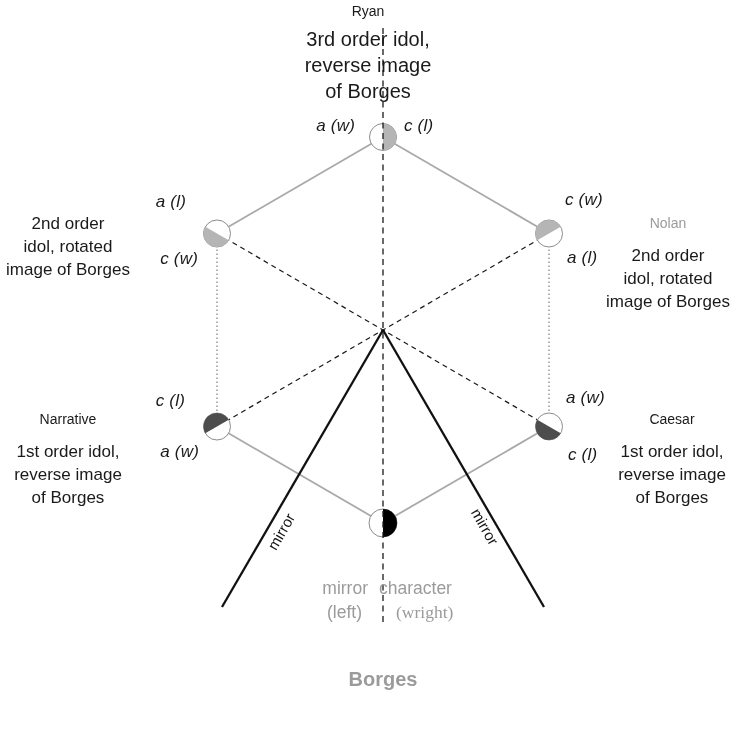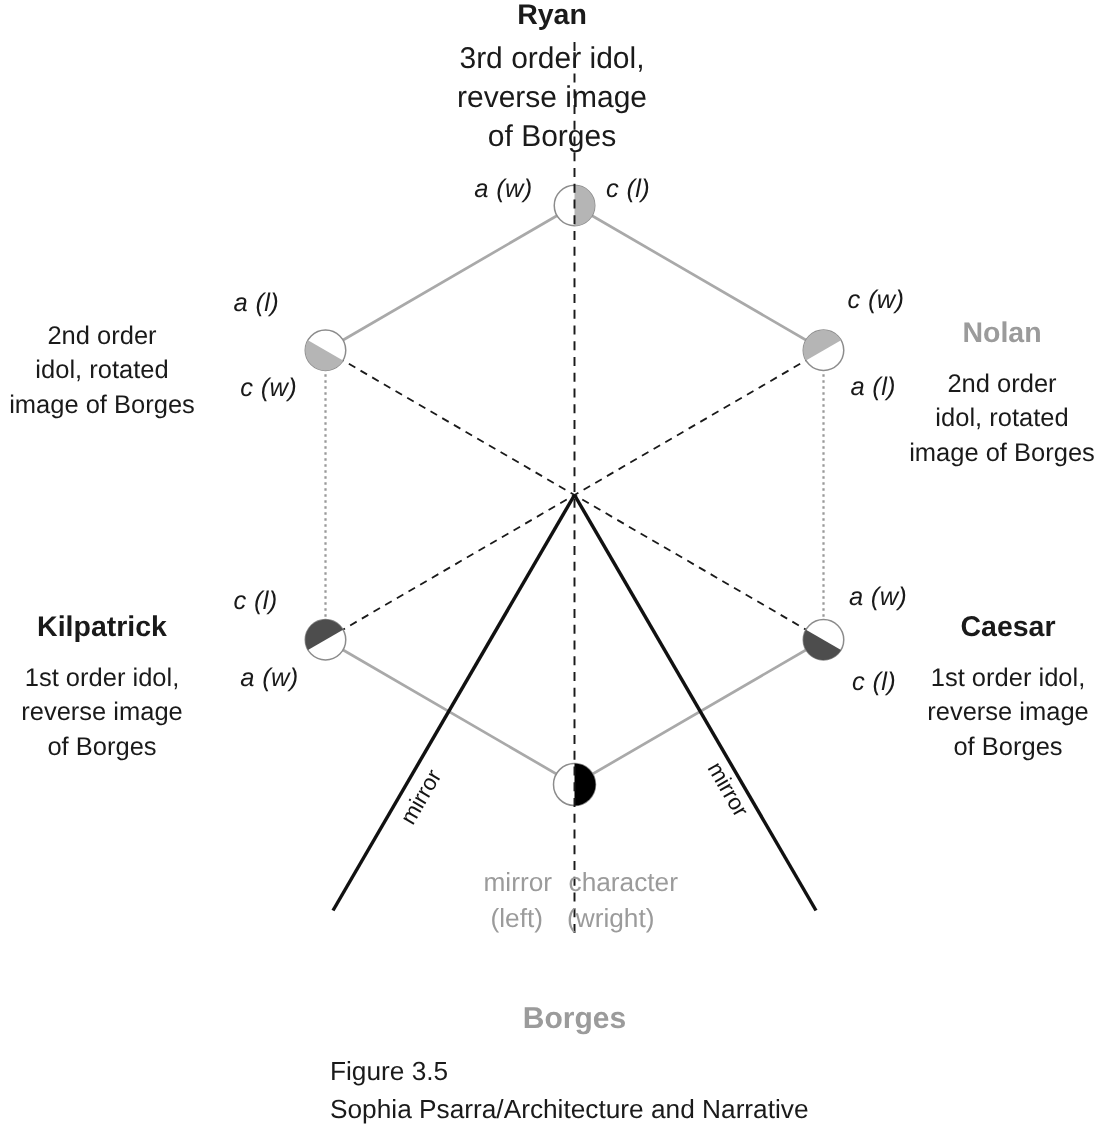--- a/index.html
+++ b/index.html
@@ -6,21 +6,21 @@
   #stage{
     position:relative;width:736px;height:754px;background:#fff;overflow:hidden;
     font-family:"Liberation Sans", sans-serif;color:#1a1a1a;
   }
   #stage svg{position:absolute;left:0;top:0;}
   .abs{position:absolute;}
   .center{text-align:center;}
   .right{text-align:right;}
   .t-gray{color:#9b9b9b;}
   .t-black{color:#1a1a1a;}
-  .node-title{font-size:19px;font-weight:bold;line-height:22px;}
+  .node-title{font-size:14px;font-weight:normal;line-height:22px;}
   .node-body{font-size:17px;line-height:23px;}
   .top-body{font-size:20px;line-height:26px;}
   .tag{font-size:17px;line-height:17px;letter-spacing:0.2px;font-style:italic;}
   .axis-word{font-size:17.5px;line-height:24px;color:#9b9b9b;}
   .borges-title{font-size:20px;font-weight:bold;color:#9b9b9b;}
   .mirror{font-size:15px;color:#141414;width:60px;text-align:center;}
   .mirror-l{transform:rotate(-60deg);transform-origin:center center;}
   .mirror-r{transform:rotate(60deg);transform-origin:center center;}
   .caption{font-size:17.5px;line-height:25px;color:#1a1a1a;}
   .mb4{margin-bottom:4px;} .mb10{margin-bottom:10px;}
@@ -100,21 +100,21 @@
     <div class="node-body">
       <div>2nd order</div>
       <div>idol, rotated</div>
       <div>image of Borges</div>
     </div>
   </div>
   <div class="abs tag" style="left:565px;top:191px;width:60px;">c (w)</div>
   <div class="abs tag" style="left:567px;top:249px;width:60px;">a (l)</div>
 
   <div class="abs center" style="left:0;top:408px;width:136px;">
-    <div class="node-title t-black mb10">Kilpatrick</div>
+    <div class="node-title t-black mb10">Narrative</div>
     <div class="node-body">
       <div>1st order idol,</div>
       <div>reverse image</div>
       <div>of Borges</div>
     </div>
   </div>
   <div class="abs tag right" style="left:125px;top:392px;width:60px;">c (l)</div>
   <div class="abs tag right" style="left:139px;top:443px;width:60px;">a (w)</div>
 
   <div class="abs center" style="left:602px;top:408px;width:140px;">
@@ -127,22 +127,18 @@
   </div>
   <div class="abs tag" style="left:566px;top:389px;width:60px;">a (w)</div>
   <div class="abs tag" style="left:568px;top:446px;width:60px;">c (l)</div>
 
   <div class="abs mirror mirror-l" style="left:251px;top:523px;">mirror</div>
   <div class="abs mirror mirror-r" style="left:455px;top:518px;">mirror</div>
 
   <div class="abs axis-word right" style="left:250px;top:576px;width:118px;">mirror</div>
   <div class="abs axis-word" style="left:379px;top:576px;width:130px;">character</div>
   <div class="abs axis-word right" style="left:244px;top:600px;width:118px;">(left)</div>
-  <div class="abs axis-word" style="left:378px;top:600px;width:130px;">(wright)</div>
+  <div class="abs axis-word" style="left:396px;top:600px;width:130px;font-family:Liberation Serif, serif;">(wright)</div>
 
   <div class="abs center borges-title" style="left:303px;top:668px;width:160px;">Borges</div>
 
-  <div class="abs caption" style="left:220px;top:702px;width:420px;">
-    <div>Figure 3.5</div>
-    <div>Sophia Psarra/Architecture and Narrative</div>
-  </div>
 
 </div>
 
 </body></html>

